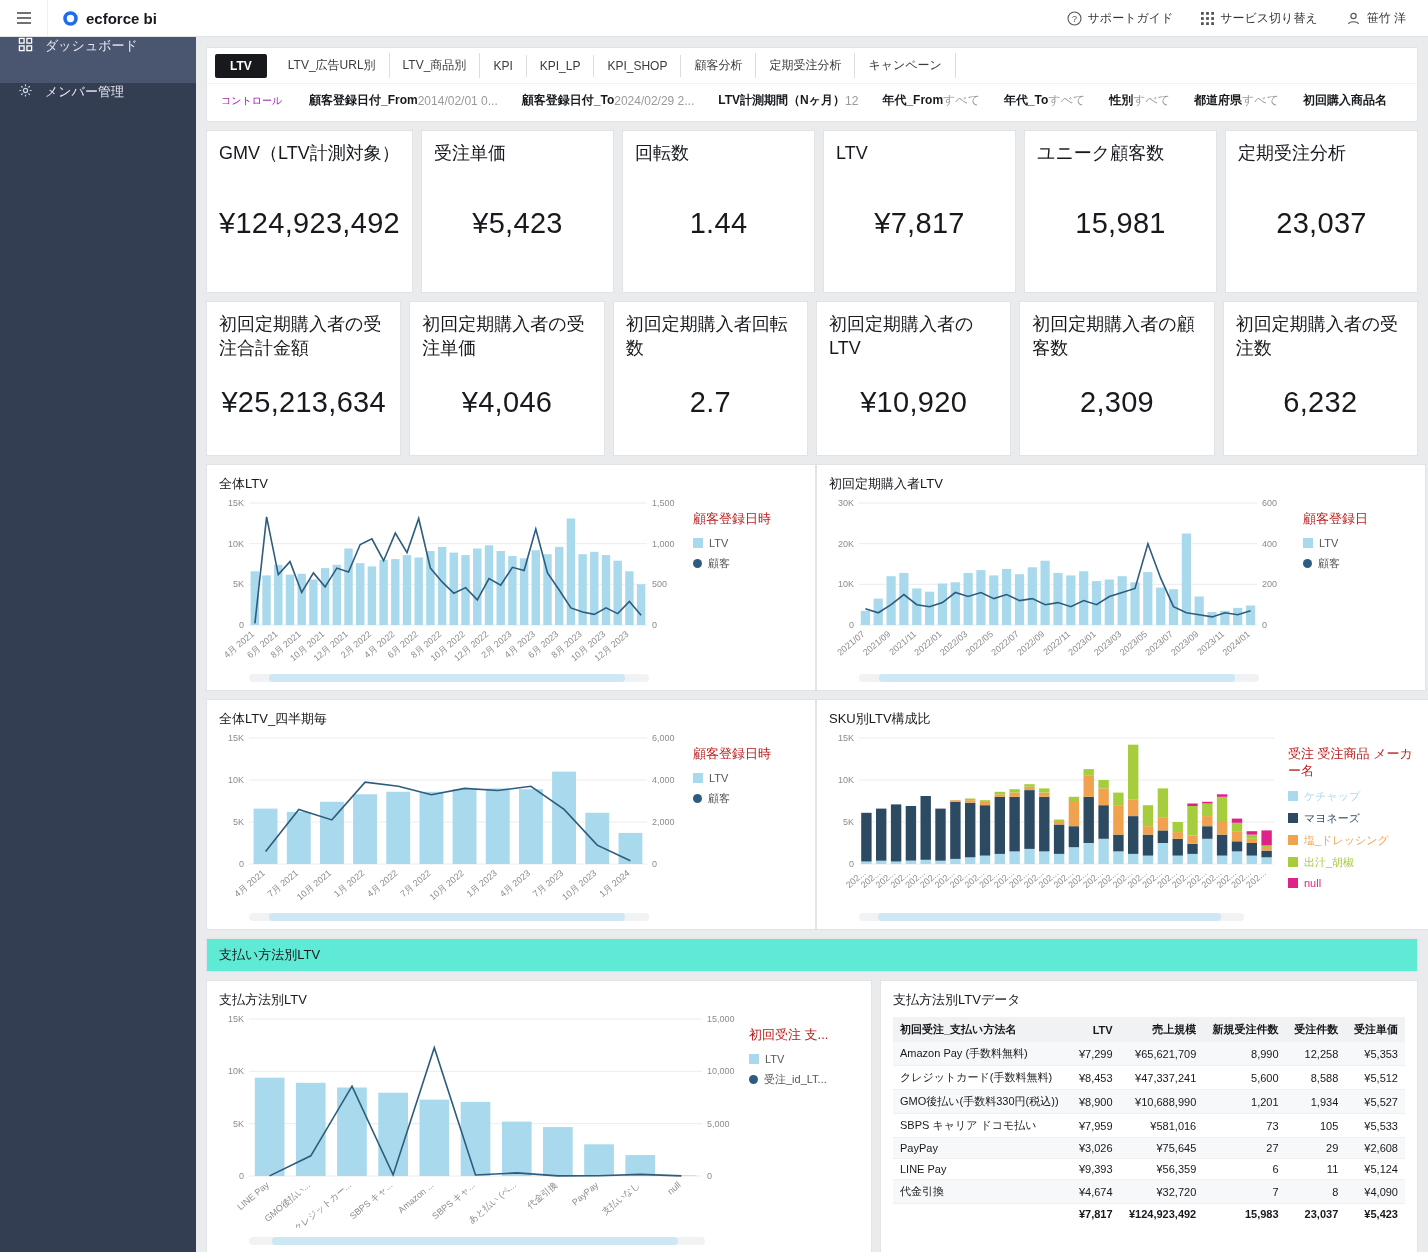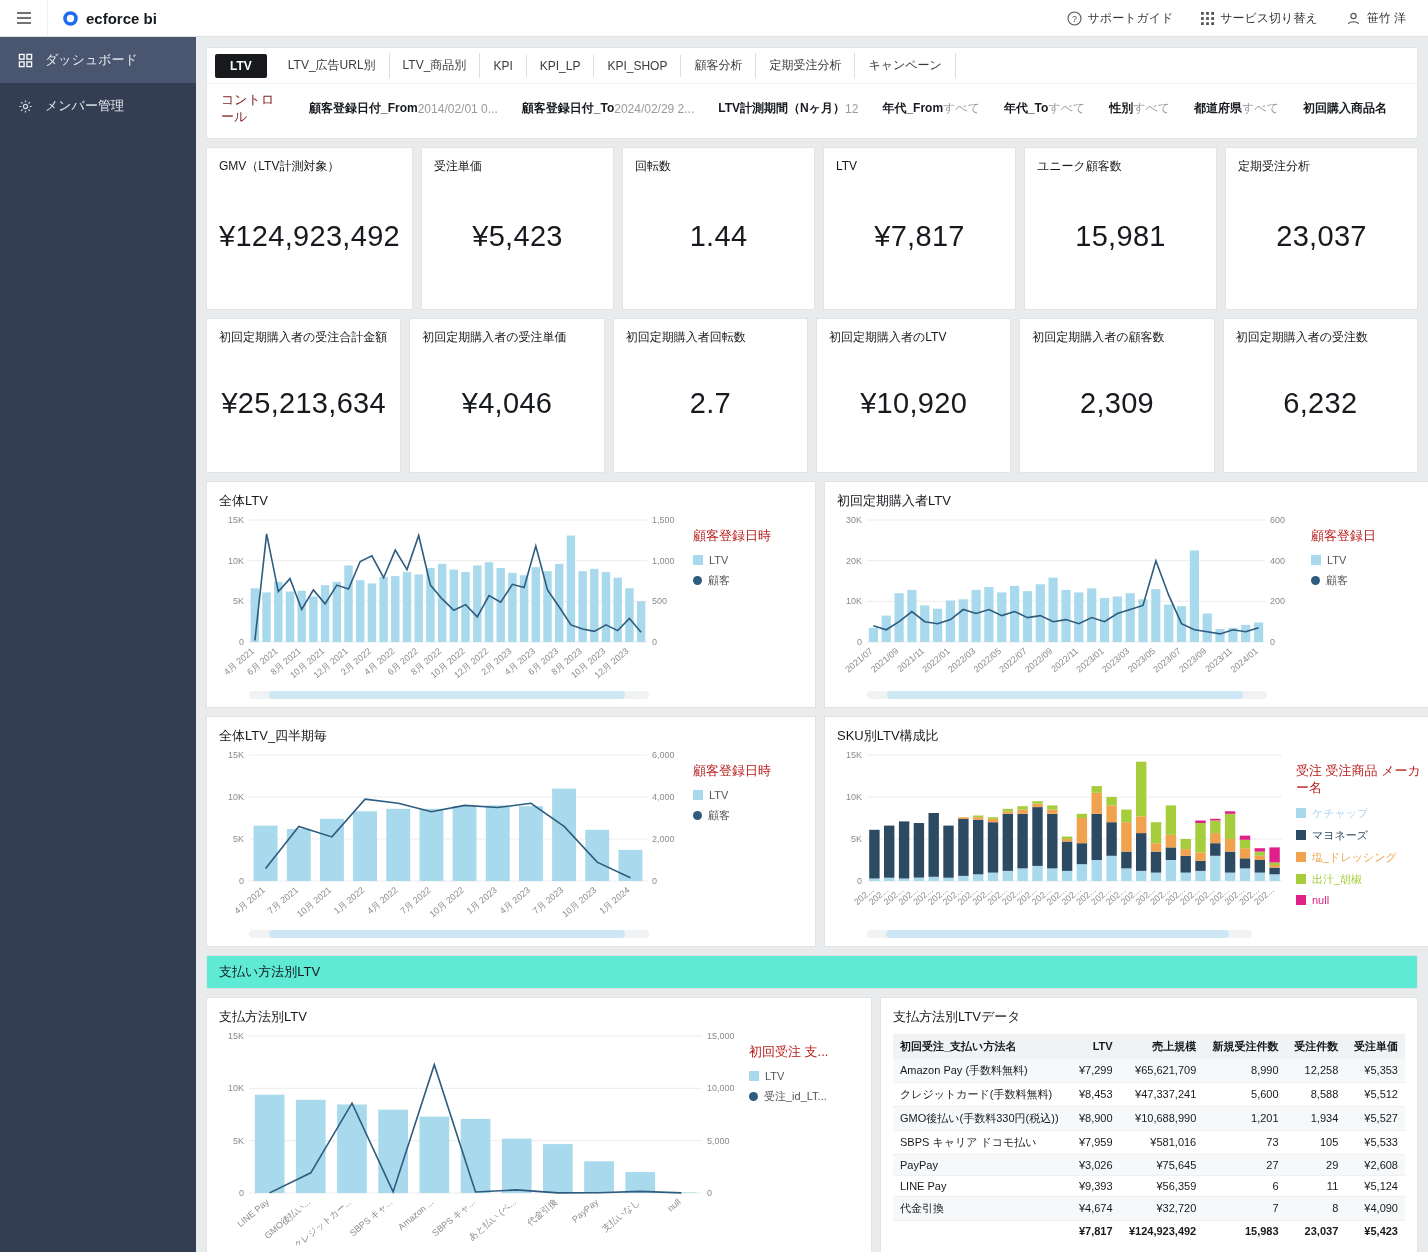--- a/index.html
+++ b/index.html
@@ -4,38 +4,38 @@
 <style>
 *{margin:0;padding:0;box-sizing:border-box}
 body{width:1428px;background:#e9ebed;font-family:"Liberation Sans","DejaVu Sans",sans-serif;color:#222}
 .topbar{height:37px;background:#fff;border-bottom:1px solid #e2e3e5;display:flex;}
 .menu-btn{width:48px;height:100%;display:flex;align-items:center;justify-content:center;border-right:1px solid #efefef;cursor:pointer}
 .brand{display:flex;align-items:center;gap:7px;padding:0 14px;font-weight:bold;font-size:15px;color:#16191d}
 .topbar-right{margin-left:auto;display:flex;align-items:center;gap:28px;padding-right:22px;font-size:12px;color:#333}
 .topbar-item{display:flex;align-items:center;gap:6px;cursor:pointer}
 .shell{display:flex}
 .sidebar{width:196px;background:#333e53;min-height:1216px;color:#fff;flex-shrink:0}
-.side-item{display:flex;align-items:center;gap:12px;height:46px;padding:0 18px;font-size:13px;cursor:pointer;color:#e8eaef}
+.side-item{display:flex;align-items:flex-start;gap:12px;height:46px;padding:0 18px;font-size:13px;cursor:pointer;color:#e8eaef}
 .side-item.active{background:#4a5570}
 .content{flex:1;padding:10px;min-width:0}
 .panel{background:#fff;border:1px solid #e2e3e5}
 .tabbar{display:flex;align-items:center;padding:5px 8px 5px 8px;border-bottom:1px solid #f2f2f2}
 .tab{font-size:12px;color:#3c3c3c;padding:4px 13px;border-right:1px solid #ddd;cursor:pointer;white-space:nowrap}
 .tab.active{background:#17191c;color:#fff;border-radius:2px;font-weight:bold;border-right:none;margin-right:8px;padding:5px 15px}
 .controls{display:flex;align-items:center;gap:24px;padding:8px 14px 12px}
-.controls-label{font-size:13px;color:#7f1d1d;width:64px;line-height:1.3;flex-shrink:0}
+.controls-label{font-size:10px;color:#a21caf;width:64px;line-height:1.3;flex-shrink:0}
 .filter{display:flex;align-items:center;cursor:pointer;white-space:nowrap}
 .filter .fname{font-size:12px;font-weight:bold;color:#16191d}
 .filter .fvalue{font-size:12px;color:#9a9a9a}
 .kpi-grid{display:grid;grid-template-columns:repeat(6,1fr);gap:8px;margin-top:8px}
 .kpi-card{background:#fff;border:1px solid #e2e3e5;height:163px;padding:10px 12px;display:flex;flex-direction:column}
 .kpi-grid.second .kpi-card{height:155px}
-.kpi-title{font-size:12px;color:#16191d;line-height:1.35}
+.kpi-title{font-size:18px;color:#16191d;line-height:1.35}
 .kpi-value{flex:1;display:flex;align-items:center;justify-content:center;font-size:29px;color:#16191d;letter-spacing:.3px}
-.charts-grid{display:grid;grid-template-columns:1fr 1fr;gap:8px;margin-top:8px}
+.charts-grid{display:grid;grid-template-columns:1fr 1fr;margin-top:8px}
 .chart-card{background:#fff;border:1px solid #e2e3e5;padding:10px 12px 8px}
 .chart-title{font-size:13px;color:#16191d;margin-bottom:4px}
 .chart-body{display:flex;gap:4px}
 .chart-col{flex:1;min-width:0}
 .chart-canvas svg text{font-size:9px;fill:#8b8b8b}
 .chart-slider{height:8px;background:#f0f2f4;border-radius:4px;margin:5px 40px 0 30px;position:relative;cursor:pointer}
 .chart-slider-fill{position:absolute;left:5%;top:0;height:100%;width:89%;background:#cde7f4;border-radius:4px}
 .chart-legend{width:110px;flex-shrink:0;padding-top:14px}
 .legend-title{font-size:13px;color:#b91c1c;margin-bottom:9px;line-height:1.3}
 .legend-item{display:flex;align-items:center;gap:6px;font-size:11px;color:#555;margin-bottom:7px}

